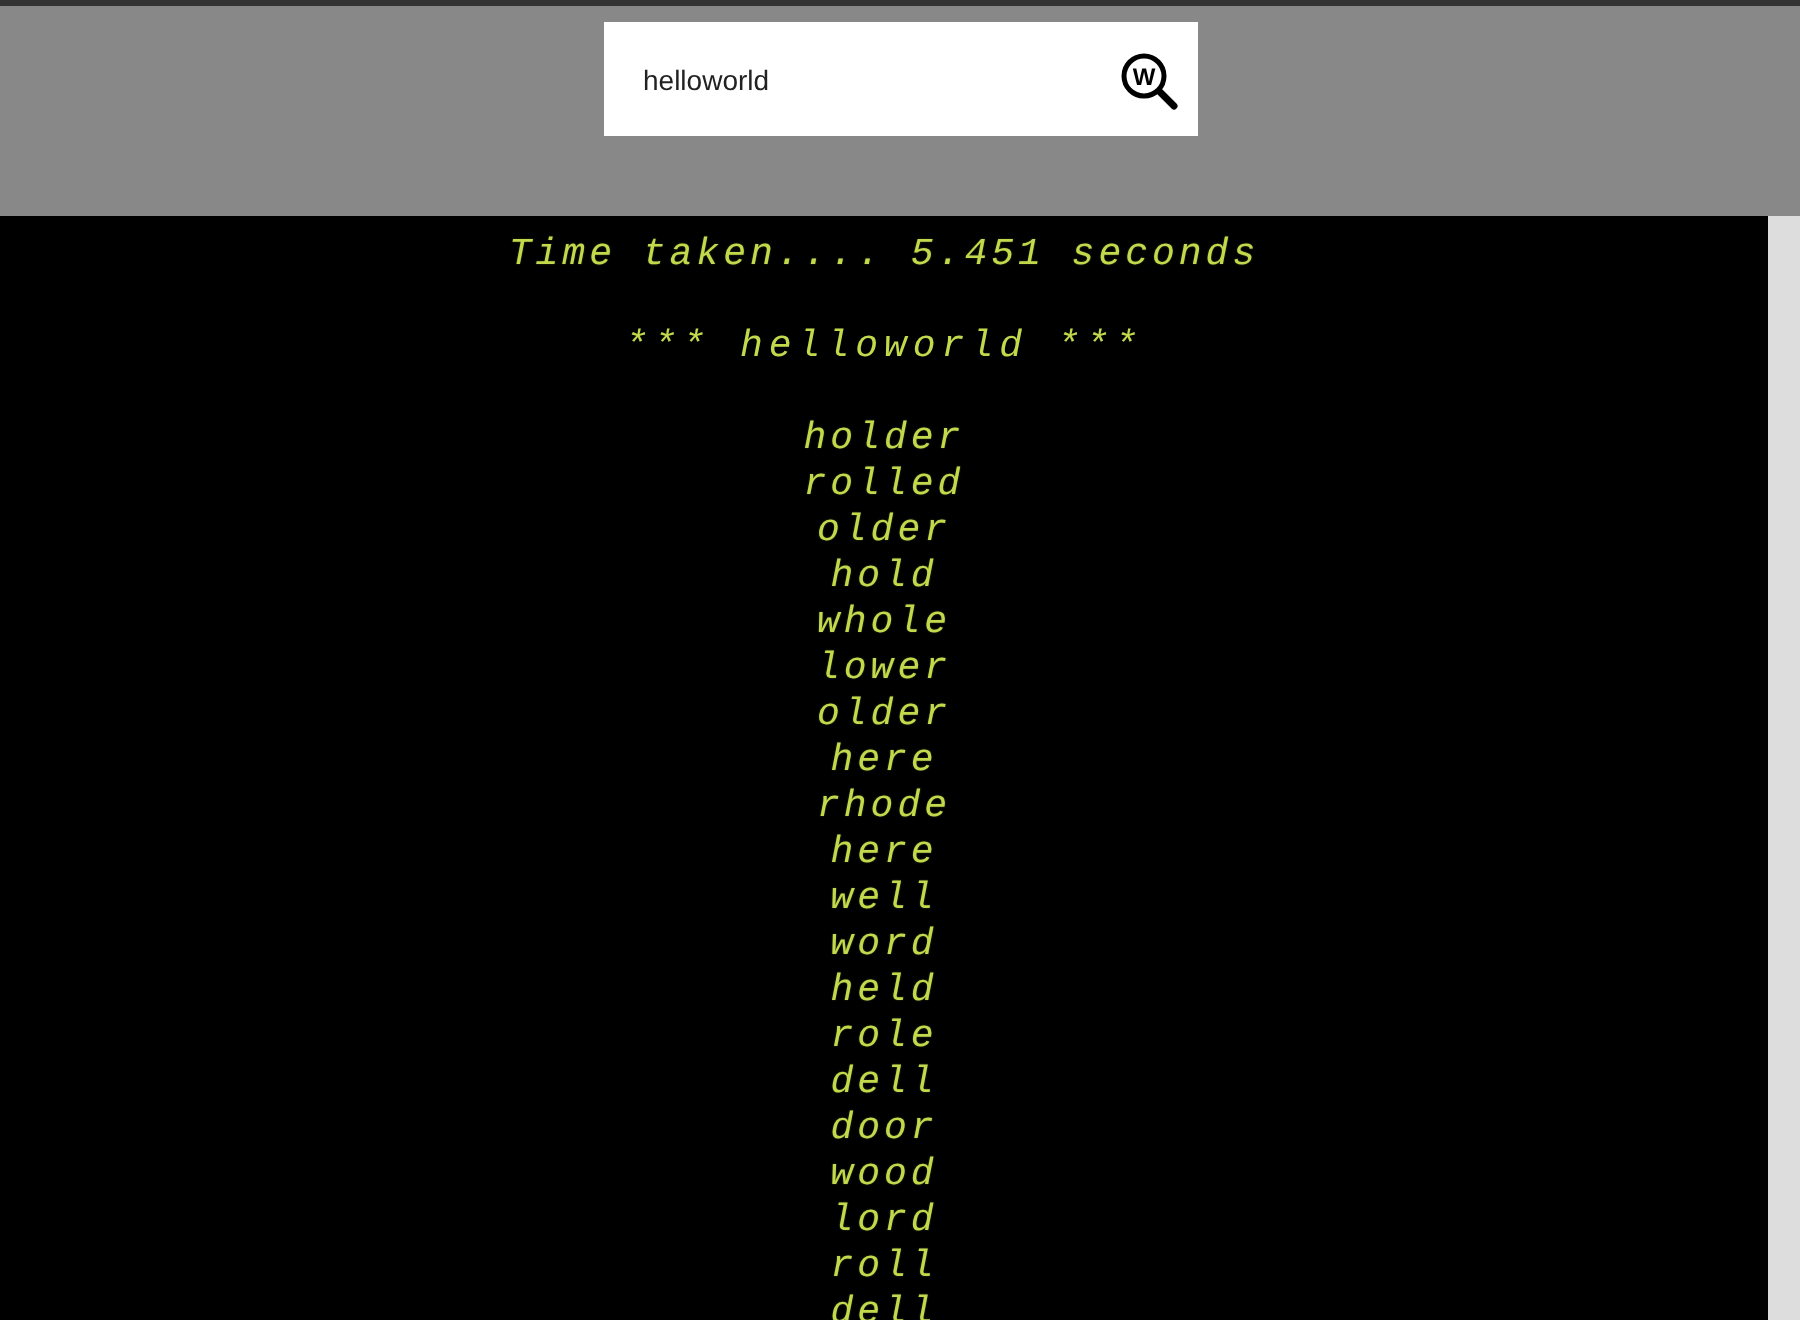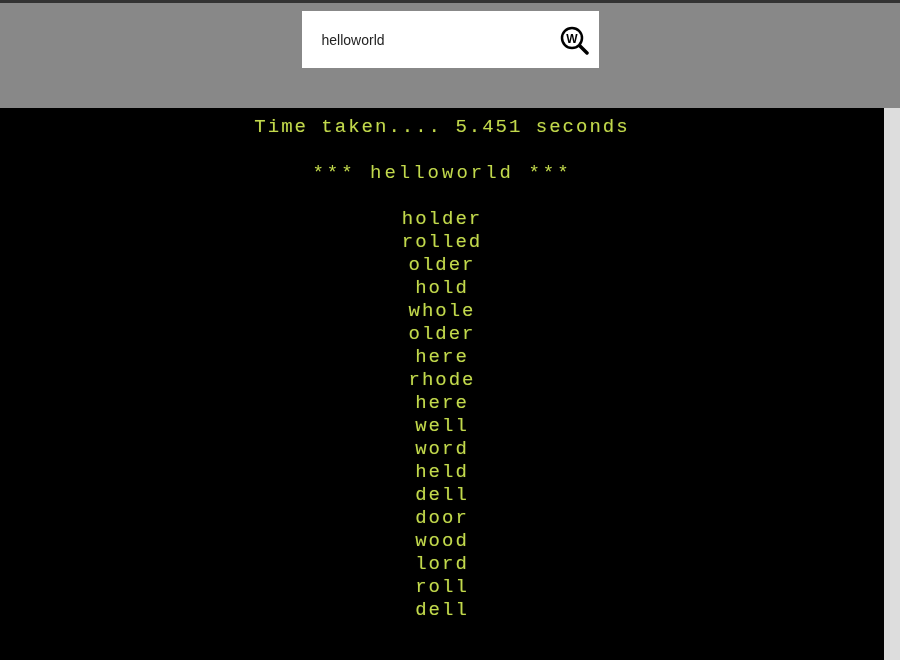--- a/index.html
+++ b/index.html
@@ -56,20 +56,21 @@
     .terminal-wrap {
       width: 100%;
       height: 552px;
       display: flex;
     }
     .terminal {
       flex: 1;
       background: #000;
       padding-top: 8px;
       overflow: hidden;
+      font-style: italic;
     }
     .scrollbar {
       width: 16px;
       background: #ddd;
       height: 100%;
     }
     .term-line {
       font-family: "Courier New", monospace;
       font-size: 19px;
       line-height: 23px;
@@ -119,27 +120,29 @@
     <div class="term-title-wrap">
       <span class="term-title">*** </span><span class="term-title">helloworld</span><span class="term-title"> ***</span>
     </div>
     <div class="term-blank"></div>
     <div id="word-list">
         <div class="term-line">holder</div>
         <div class="term-line">rolled</div>
         <div class="term-line">older</div>
         <div class="term-line">hold</div>
         <div class="term-line">whole</div>
+        <div class="term-line">lower</div>
         <div class="term-line">older</div>
         <div class="term-line">here</div>
         <div class="term-line">rhode</div>
         <div class="term-line">here</div>
         <div class="term-line">well</div>
         <div class="term-line">word</div>
         <div class="term-line">held</div>
+        <div class="term-line">role</div>
         <div class="term-line">dell</div>
         <div class="term-line">door</div>
         <div class="term-line">wood</div>
         <div class="term-line">lord</div>
         <div class="term-line">roll</div>
         <div class="term-line">dell</div>
       </div>
   </div>
   <div class="scrollbar"></div>
 </div>

